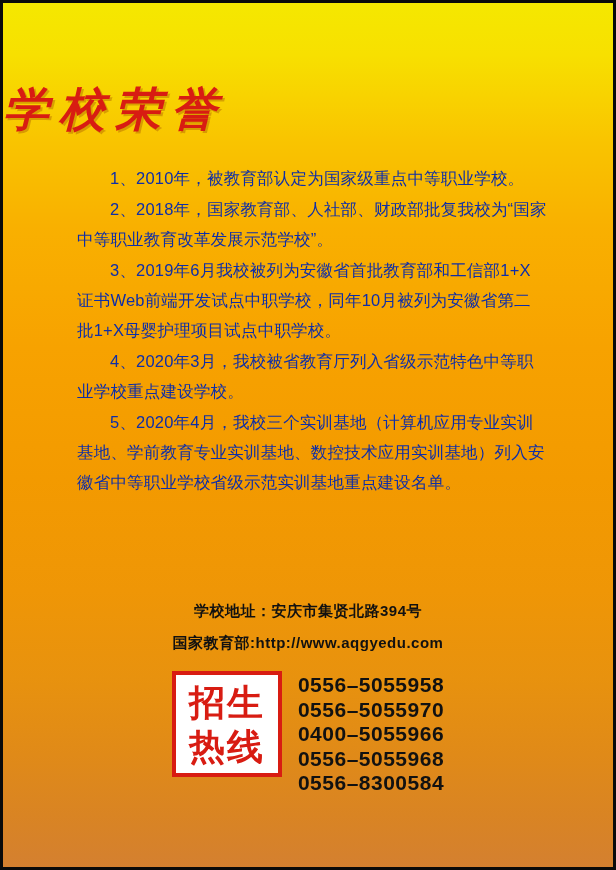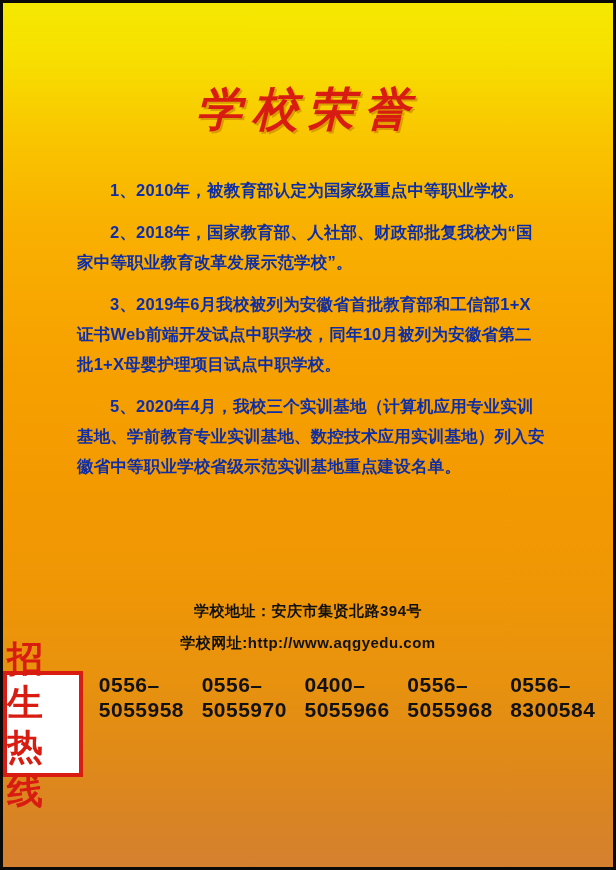--- a/index.html
+++ b/index.html
@@ -30,42 +30,42 @@
       #e08a18 87%,
       #d98423 94%,
       #d48030 100%);
     overflow: hidden;
   }
   .title {
     position: absolute;
     top: 76px;
     left: 0;
     right: 0;
-    text-align: center;
+    text-align: left;
     font-family: "DejaVu Serif", serif;
     font-size: 46px;
     font-weight: bold;
     font-style: italic;
     letter-spacing: 10px;
     color: #d81c12;
     text-shadow: 2px 2px 0 rgba(120,20,0,0.25);
   }
   .body-block {
     position: absolute;
     top: 160px;
     left: 74px;
     width: 470px;
   }
   .para {
     font-size: 16.5px;
     line-height: 30px;
     color: #0e2ea8;
-    font-weight: bold;
+    font-weight: normal;
     text-indent: 2em;
-    margin: 12px 0 1px 0;
+    margin: 0 0 1px 0;
     letter-spacing: 0.2px;
   }
   .address-block {
     position: absolute;
     top: 592px;
     left: 0;
     right: 0;
     text-align: center;
     color: #111;
   }
@@ -99,20 +99,21 @@
   .stamp-line {
     font-family: "DejaVu Serif", serif;
     font-size: 36px;
     font-weight: bold;
     color: #d81c12;
     line-height: 44px;
     letter-spacing: 2px;
   }
   .phones {
     display: flex;
+    flex-direction: column;
     padding-top: 2px;
   }
   .phone {
     font-size: 21px;
     font-weight: bold;
     line-height: 24.5px;
     color: #111;
     letter-spacing: 0.5px;
   }
 </style>
@@ -120,26 +121,27 @@
 <body>
 
 <div class="poster">
 
   <div class="title">学校荣誉</div>
 
   <div class="body-block">
     <p class="para">1、2010年，被教育部认定为国家级重点中等职业学校。</p>
     <p class="para">2、2018年，国家教育部、人社部、财政部批复我校为“国家中等职业教育改革发展示范学校”。</p>
     <p class="para">3、2019年6月我校被列为安徽省首批教育部和工信部1+X证书Web前端开发试点中职学校，同年10月被列为安徽省第二批1+X母婴护理项目试点中职学校。</p>
+    <p class="para">4、2020年3月，我校被省教育厅列入省级示范特色中等职业学校重点建设学校。</p>
     <p class="para">5、2020年4月，我校三个实训基地（计算机应用专业实训基地、学前教育专业实训基地、数控技术应用实训基地）列入安徽省中等职业学校省级示范实训基地重点建设名单。</p>
   </div>
 
   <div class="address-block">
     <div class="addr-line">学校地址：安庆市集贤北路394号</div>
-    <div class="addr-line">学校网址:http://www.aqgyedu.com</div>
+    <div class="addr-line">国家教育部:http://www.aqgyedu.com</div>
   </div>
 
   <div class="contact-row">
     <div class="stamp">
       <div class="stamp-line">招生</div>
       <div class="stamp-line">热线</div>
     </div>
     <div class="phones">
       <div class="phone">0556–5055958</div>
       <div class="phone">0556–5055970</div>

